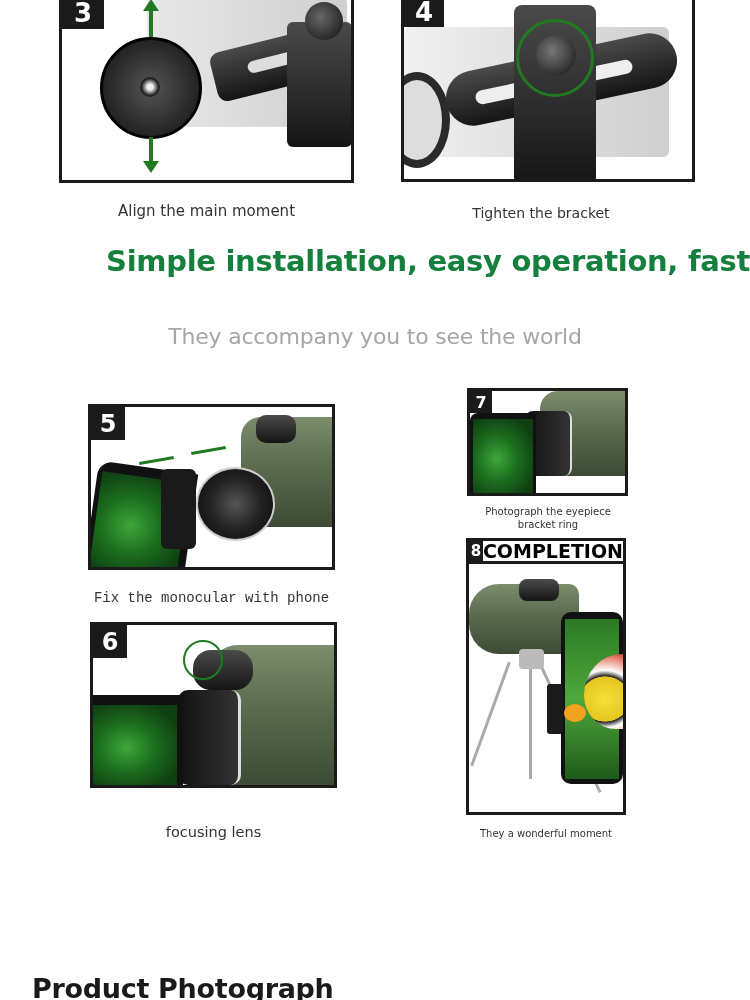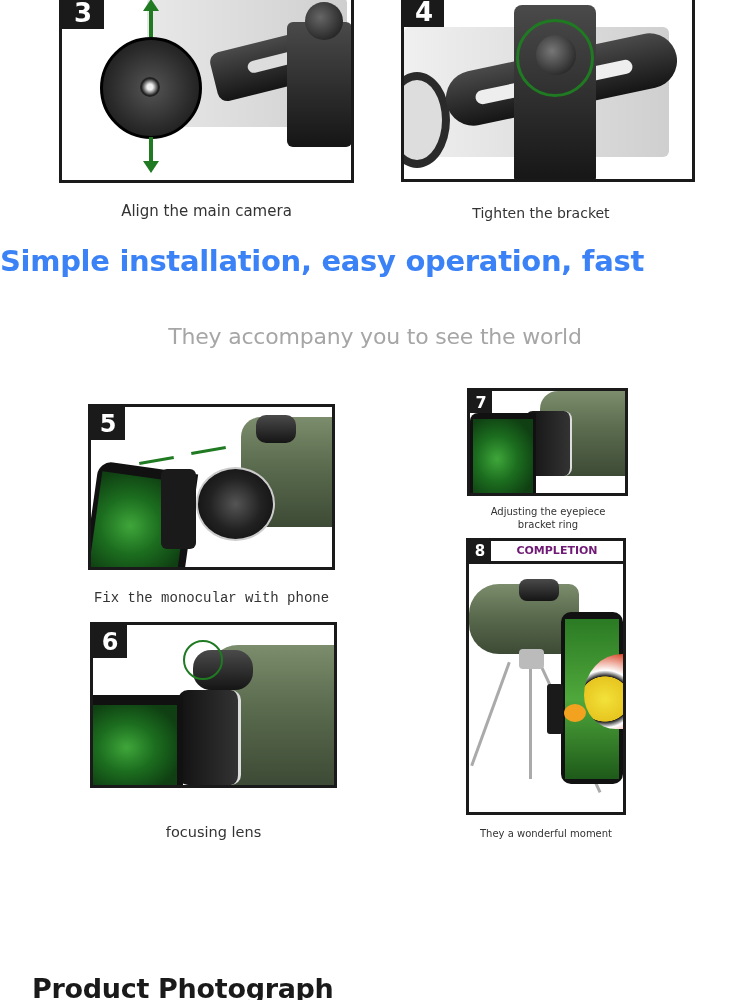--- a/index.html
+++ b/index.html
@@ -8,22 +8,22 @@
   .abs { position:absolute; }
   .panel { position:absolute; border:3px solid #1a1a1a; background:#fff; overflow:hidden; box-sizing:border-box; }
   .badge { position:absolute; left:0; top:0; background:#1a1a1a; color:#fff; font-weight:bold;
            font-family:"DejaVu Sans",sans-serif; display:flex; align-items:center; justify-content:center; z-index:5; }
   .caption { position:absolute; text-align:center; color:#333; font-family:"DejaVu Sans",sans-serif; }
   .scene { position:absolute; inset:0; }
   .green-screen { background: radial-gradient(ellipse at 40% 50%, #3fa63a 0%, #1c6e1f 40%, #0f3f12 80%); }
   .monocular { background: linear-gradient(180deg,#7c8d6d 0%,#5a6b4e 45%,#3d4a35 100%); }
   .black-metal { background: linear-gradient(180deg,#4a4a4a,#151515); }
   .arrow-green { position:absolute; background:#1f7a22; }
-  h1.headline { position:absolute; left:0; width:750px; top:243px; margin:0; text-align:left;
-                font-family:"DejaVu Sans",sans-serif; font-weight:bold; font-size:29px; line-height:36px; color:#3b82f6; letter-spacing:-0.3px; }
+  h1.headline { position:absolute; left:0; width:750px; top:243px; margin:0; text-align:right;
+                font-family:"DejaVu Sans",sans-serif; font-weight:bold; font-size:29px; line-height:36px; color:#15803d; letter-spacing:-0.3px; }
   .subhead { position:absolute; left:0; width:750px; top:324px; text-align:center; font-size:22px; color:#a6a6a6;
              font-family:"DejaVu Sans",sans-serif; letter-spacing:-0.2px; }
   .section-title { position:absolute; left:32px; top:973px; font-size:27px; font-weight:bold; color:#1a1a1a;
                    font-family:"DejaVu Sans",sans-serif; letter-spacing:-0.3px; }
 </style>
 </head>
 <body>
 
 <div class="panel" style="left:59px; top:-6px; width:295px; height:189px;">
   <div class="badge" style="width:42px;height:32px;font-size:26px;">3</div>
@@ -40,21 +40,21 @@
 
     <div class="abs" style="left:38px; top:40px; width:96px; height:96px; border-radius:50%; background:radial-gradient(circle,#555 0%,#2a2a2a 60%,#111 100%); border:3px solid #000;"></div>
     <div class="abs" style="left:78px; top:80px; width:20px; height:20px; border-radius:50%; background:radial-gradient(circle,#eee 20%,#222 60%);"></div>
 
     <div class="arrow-green" style="left:87px; top:10px; width:4px; height:30px;"></div>
     <div class="abs" style="left:81px; top:2px; width:0;height:0;border-left:8px solid transparent;border-right:8px solid transparent;border-bottom:12px solid #1f7a22;"></div>
     <div class="arrow-green" style="left:87px; top:140px; width:4px; height:28px;"></div>
     <div class="abs" style="left:81px; top:164px; width:0;height:0;border-left:8px solid transparent;border-right:8px solid transparent;border-top:12px solid #1f7a22;"></div>
   </div>
 </div>
-<div class="caption" style="left:59px; width:295px; top:202px; font-size:15px;">Align the main camera</div>
+<div class="caption" style="left:59px; width:295px; top:202px; font-size:15px;">Align the main moment</div>
 
 <div class="panel" style="left:401px; top:-6px; width:294px; height:188px;">
   <div class="badge" style="width:40px;height:30px;font-size:26px;">4</div>
   <div class="scene">
     <div class="abs" style="left:0; top:30px; width:265px; height:130px; background:linear-gradient(90deg,#f0f0f0,#cfcfcf); border-radius:6px;"></div>
     <div class="abs" style="left:-20px; top:75px; width:50px; height:80px; border-radius:50%; border:8px solid #2a2a2a; background:#ddd;"></div>
     <div class="abs black-metal" style="left:40px; top:55px; width:235px; height:55px; border-radius:28px; transform:rotate(-12deg);"></div>
     <div class="abs" style="left:70px; top:78px; width:160px; height:14px; background:#eee; border-radius:7px; transform:rotate(-12deg);"></div>
     <div class="abs black-metal" style="left:110px; top:8px; width:82px; height:180px; border-radius:8px;"></div>
     <div class="abs" style="left:112px; top:22px; width:78px; height:78px; border-radius:50%; border:3px solid #1f7a22; box-sizing:border-box;"></div>
@@ -102,28 +102,28 @@
 <div class="panel" style="left:467px; top:388px; width:161px; height:108px;">
   <div class="badge" style="width:22px;height:22px;font-size:16px;">7</div>
   <div class="scene">
     <div class="abs monocular" style="left:70px; top:0; width:95px; height:85px; border-radius:18px 0 0 18px;"></div>
     <div class="abs" style="left:55px; top:20px; width:45px; height:65px; border-radius:8px; background:linear-gradient(90deg,#111,#333); border-right:2px solid #ddd;"></div>
     <div class="abs" style="left:0; top:22px; width:66px; height:86px; background:#111; border-radius:8px 0 0 0;"></div>
     <div class="abs green-screen" style="left:3px; top:28px; width:60px; height:80px;"></div>
   </div>
 </div>
 <div class="caption" style="left:458px; width:180px; top:505px; font-size:10px; line-height:13px;">
-  <span>Adjusting the eyepiece</span><br>
+  <span>Photograph the eyepiece</span><br>
   <span>bracket ring</span>
 </div>
 
 <div class="panel" style="left:466px; top:538px; width:160px; height:277px;">
   <div class="abs" style="left:0; top:0; width:154px; height:20px; border-bottom:3px solid #1a1a1a; display:flex;">
     <div style="width:22px; height:20px; background:#1a1a1a; color:#fff; font-weight:bold; font-size:15px; display:flex; align-items:center; justify-content:center;">8</div>
-    <div style="flex:1; text-align:center; font-weight:bold; font-size:11px; line-height:20px; color:#701a75;">COMPLETION</div>
+    <div style="flex:1; text-align:center; font-weight:bold; font-size:19px; line-height:20px; color:#000000;">COMPLETION</div>
   </div>
   <div class="scene" style="top:23px;">
     <div class="abs monocular" style="left:0; top:20px; width:110px; height:70px; border-radius:30px 10px 10px 30px;"></div>
     <div class="abs black-metal" style="left:50px; top:15px; width:40px; height:22px; border-radius:8px;"></div>
     <div class="abs" style="left:20px; top:95px; width:3px; height:110px; background:#aaa; transform:rotate(20deg);"></div>
     <div class="abs" style="left:60px; top:95px; width:3px; height:120px; background:#aaa;"></div>
     <div class="abs" style="left:100px; top:95px; width:3px; height:140px; background:#aaa; transform:rotate(-25deg);"></div>
     <div class="abs" style="left:50px; top:85px; width:25px; height:20px; background:#bbb; border-radius:4px;"></div>
     <div class="abs" style="left:92px; top:48px; width:62px; height:172px; background:#111; border-radius:10px;"></div>
     <div class="abs" style="left:96px; top:55px; width:54px; height:160px; background:linear-gradient(180deg,#2b7a24,#4fa83b 50%,#1e5a1a);"></div>

